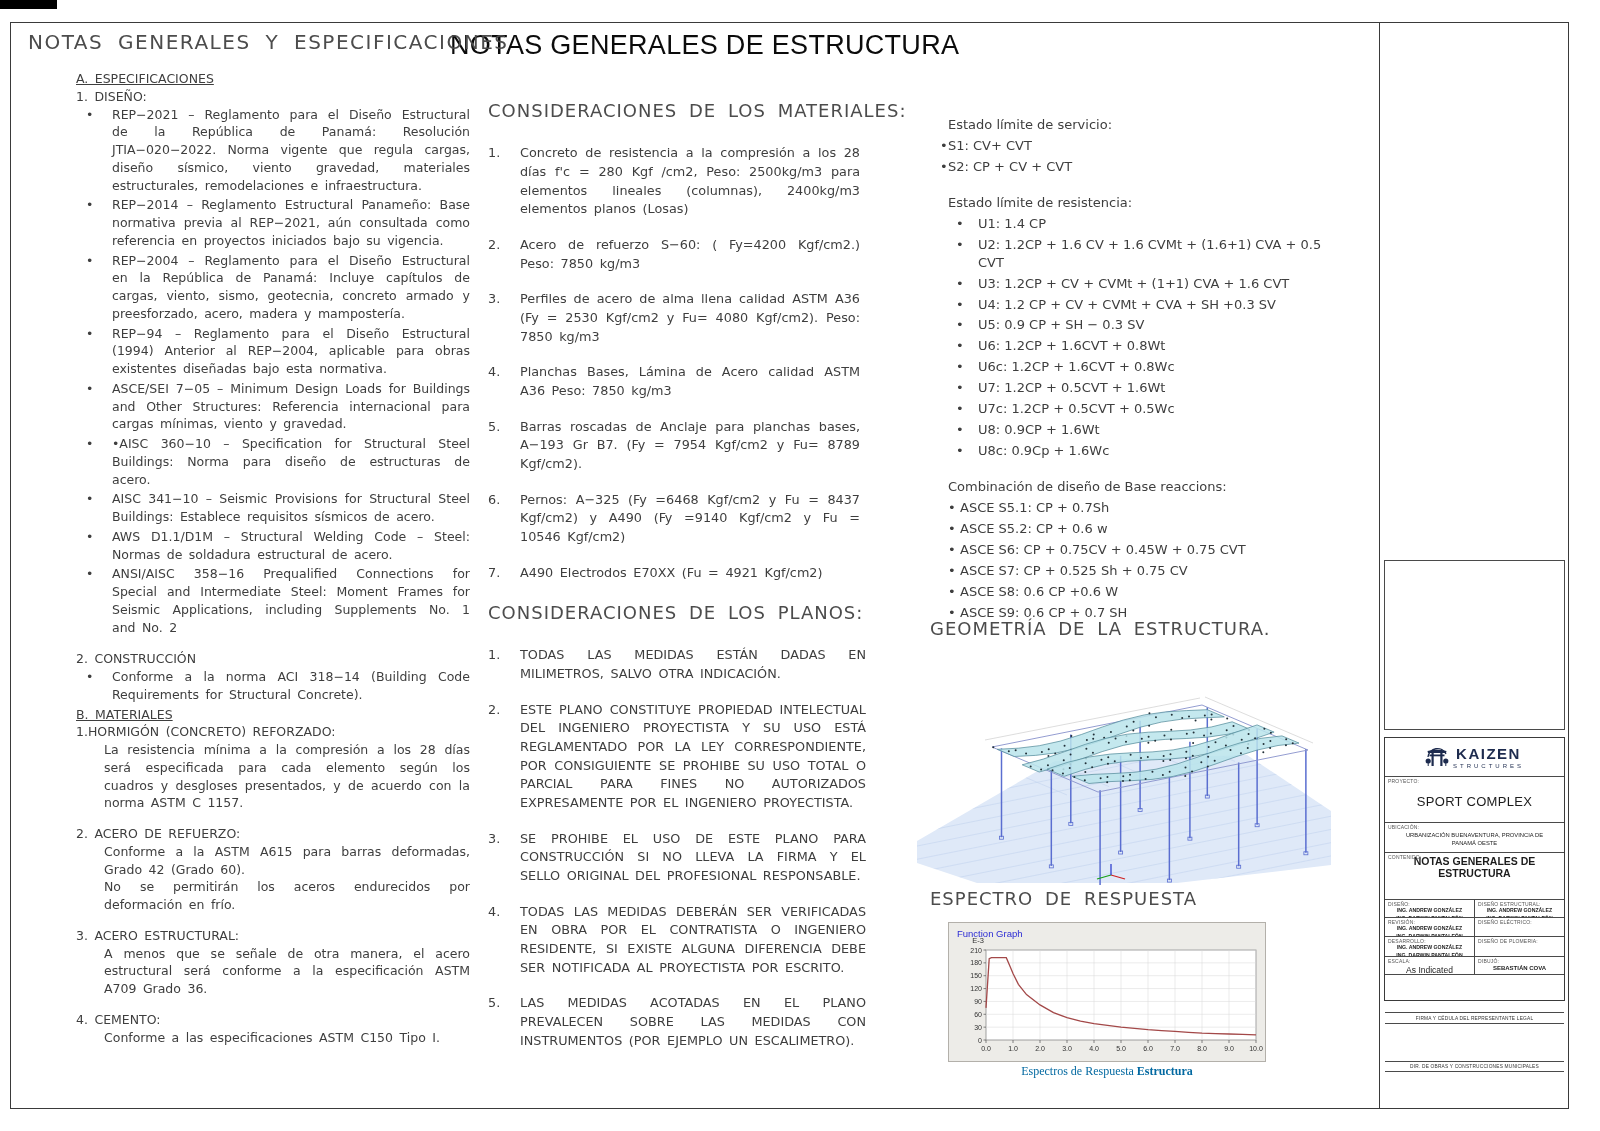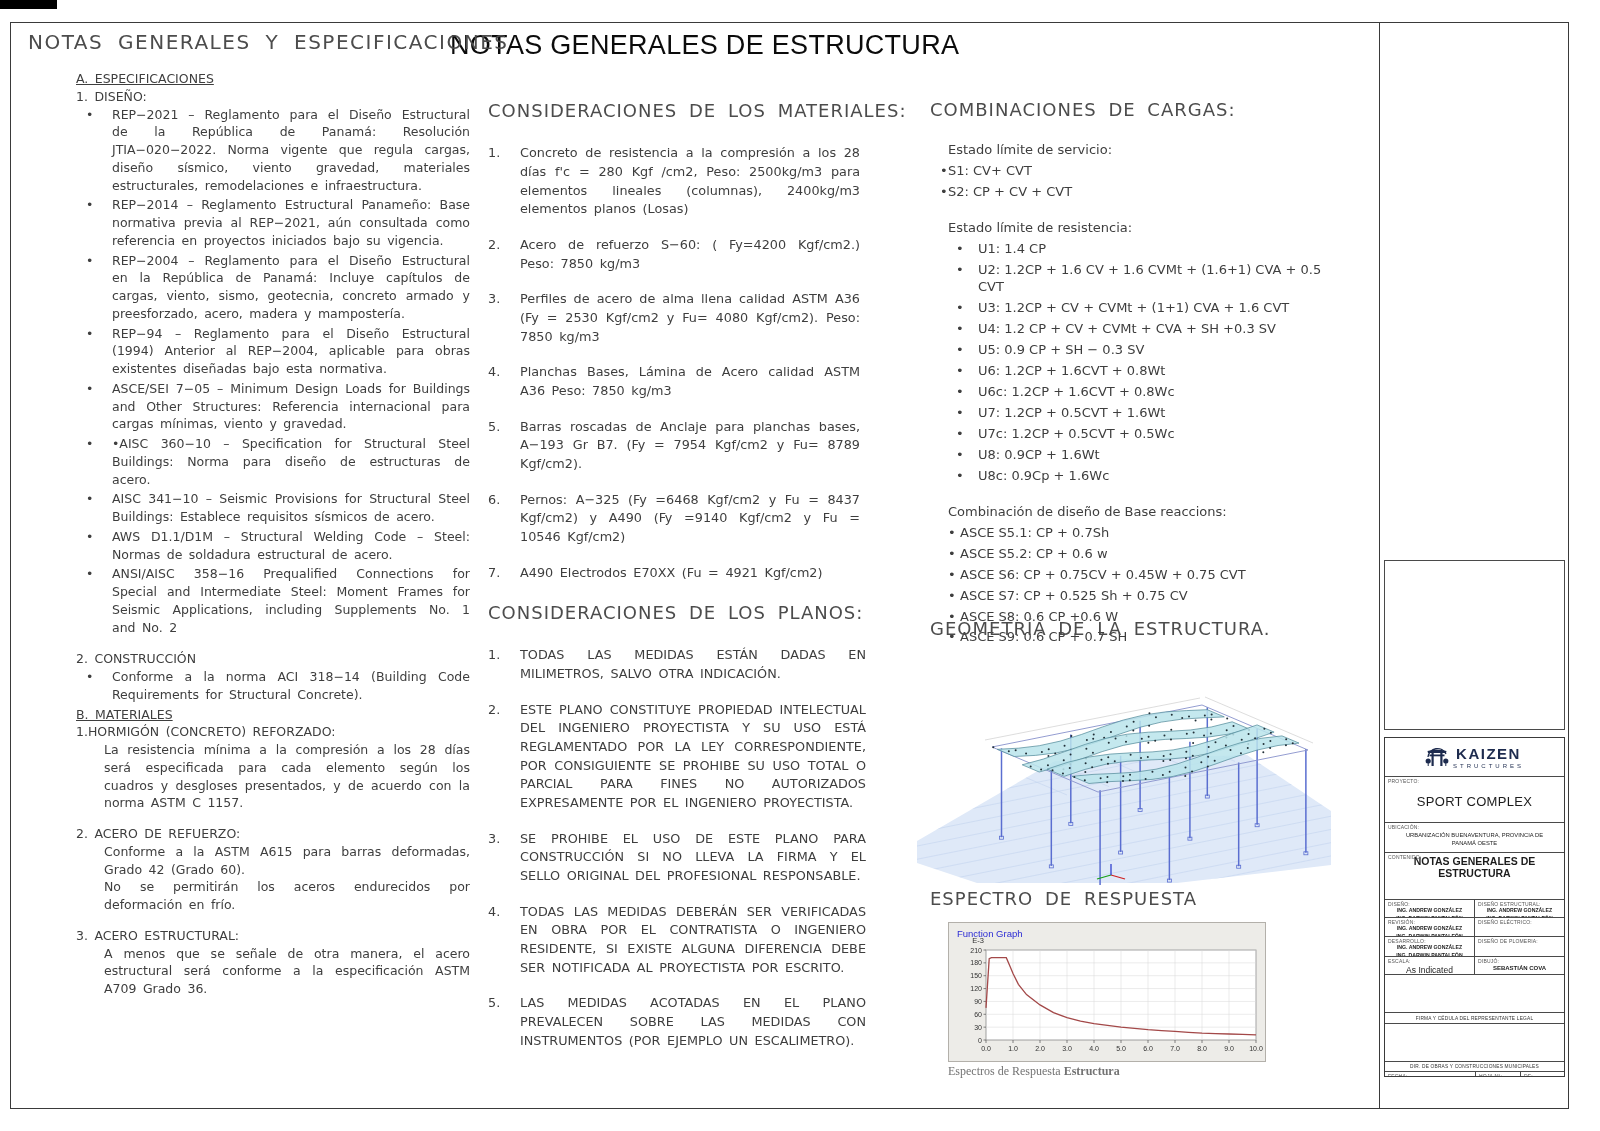--- a/index.html
+++ b/index.html
@@ -43,26 +43,26 @@
   .svc-item::before { content:"•"; position:absolute; left:10px; }
   .res-item { padding-left:48px; position:relative; margin-top:3px; }
   .res-item::before { content:"•"; position:absolute; left:26px; }
   .base-item { padding-left:30px; position:relative; margin-top:3px; }
   .base-item::before { content:"•"; position:absolute; left:18px; }
 
   .geom-h { position:absolute; left:930px; top:618px; }
   .geom-fig { position:absolute; left:915px; top:645px; width:420px; height:240px; }
   .spec-h { position:absolute; left:930px; top:888px;text-align:right; }
   .spec-panel { position:absolute; left:948px; top:922px; width:318px; height:140px; }
-  .spec-caption { position:absolute; left:948px; top:1064px; width:318px; text-align:left;
-                  font-family:"Liberation Serif", serif; font-size:12px; color:#737373; }
+  .spec-caption { position:absolute; left:948px; top:1064px; width:318px; text-align:center;
+                  font-family:"Liberation Serif", serif; font-size:12px; color:#0369a1; }
 
   
   .stamp-box-top { position:absolute; left:1384px; top:560px; width:181px; height:170px; border:1px solid #4a4a4a; }
-  .titleblock { position:absolute; left:1384px; top:737px; width:181px; height:340px; border:1.2px solid #3a3a3a;
+  .titleblock { position:absolute; left:1384px; top:737px; width:181px; height:264px; border:1.2px solid #3a3a3a;
                 font-family:"Liberation Sans", sans-serif; color:#1c1c1c; display:flex; flex-direction:column; }
   .tb-row { border-bottom:1px solid #4a4a4a; position:relative; overflow:hidden; flex:none; }
   .tb-label { position:absolute; left:3px; top:1px; font-size:5px; color:#555; letter-spacing:0.2px; }
   .tb-logo { height:39px; display:flex; align-items:center; justify-content:center; gap:4px; }
   .logo-text { text-align:center; color:#1d2b4e; }
   .logo-name { font-size:15px; font-weight:bold; letter-spacing:1.5px; line-height:1; }
   .logo-sub { font-size:6px; letter-spacing:3px; margin-top:2px; }
   .tb-proyecto { height:46px; }
   .tb-proyecto .val { margin-top:17px; text-align:center; font-size:13px; letter-spacing:0.3px; }
   .tb-ubicacion { height:30px; }
@@ -120,20 +120,24 @@
       </div>
       <div>
         <div class="mat-heading">2. ACERO DE REFUERZO:</div>
         <div class="mat-line">Conforme a la ASTM A615 para barras deformadas, Grado 42 (Grado 60).</div>
         <div class="mat-line">No se permitirán los aceros endurecidos por deformación en frío.</div>
       </div>
       <div>
         <div class="mat-heading">3. ACERO ESTRUCTURAL:</div>
         <div class="mat-line">A menos que se señale de otra manera, el acero estructural será conforme a la especificación ASTM A709 Grado 36.</div>
       </div>
+      <div>
+        <div class="mat-heading">4. CEMENTO:</div>
+        <div class="mat-line">Conforme a las especificaciones ASTM C150 Tipo I.</div>
+      </div>
     </div>
   </div>
 
   <div class="mid-col">
     <div class="cad-h-sm">CONSIDERACIONES DE LOS MATERIALES:</div>
     <div class="list">
         <div class="num-row">
           <span class="num">1.</span>
           <span class="txt">Concreto de resistencia a la compresión a los 28 días f'c = 280 Kgf /cm2, Peso: 2500kg/m3 para elementos lineales (columnas), 2400kg/m3 elementos planos (Losas)</span>
         </div>
@@ -184,21 +188,20 @@
           <span class="txt">TODAS LAS MEDIDAS DEBERÁN SER VERIFICADAS EN OBRA POR EL CONTRATISTA O INGENIERO RESIDENTE, SI EXISTE ALGUNA DIFERENCIA DEBE SER NOTIFICADA AL PROYECTISTA POR ESCRITO.</span>
         </div>
         <div class="num-row">
           <span class="num">5.</span>
           <span class="txt">LAS MEDIDAS ACOTADAS EN EL PLANO PREVALECEN SOBRE LAS MEDIDAS CON INSTRUMENTOS (POR EJEMPLO UN ESCALIMETRO).</span>
         </div>
       </div>
   </div>
 
   <div class="loads-col">
-    <div class="cad-h-sm">COMBINACIONES DE CARGAS:</div>
     <div class="sub-h">Estado límite de servicio:</div>
     <div>
         <div class="svc-item">S1:  CV+  CVT</div>
         <div class="svc-item">S2:  CP  +  CV  +  CVT</div>
       </div>
     <div class="sub-h">Estado límite de resistencia:</div>
     <div>
         <div class="res-item">U1:  1.4  CP</div>
         <div class="res-item">U2:  1.2CP  +  1.6  CV  +  1.6  CVMt  +  (1.6+1)  CVA  +  0.5 CVT</div>
         <div class="res-item">U3:  1.2CP  +  CV  +  CVMt  +  (1+1)  CVA  +  1.6  CVT</div>

